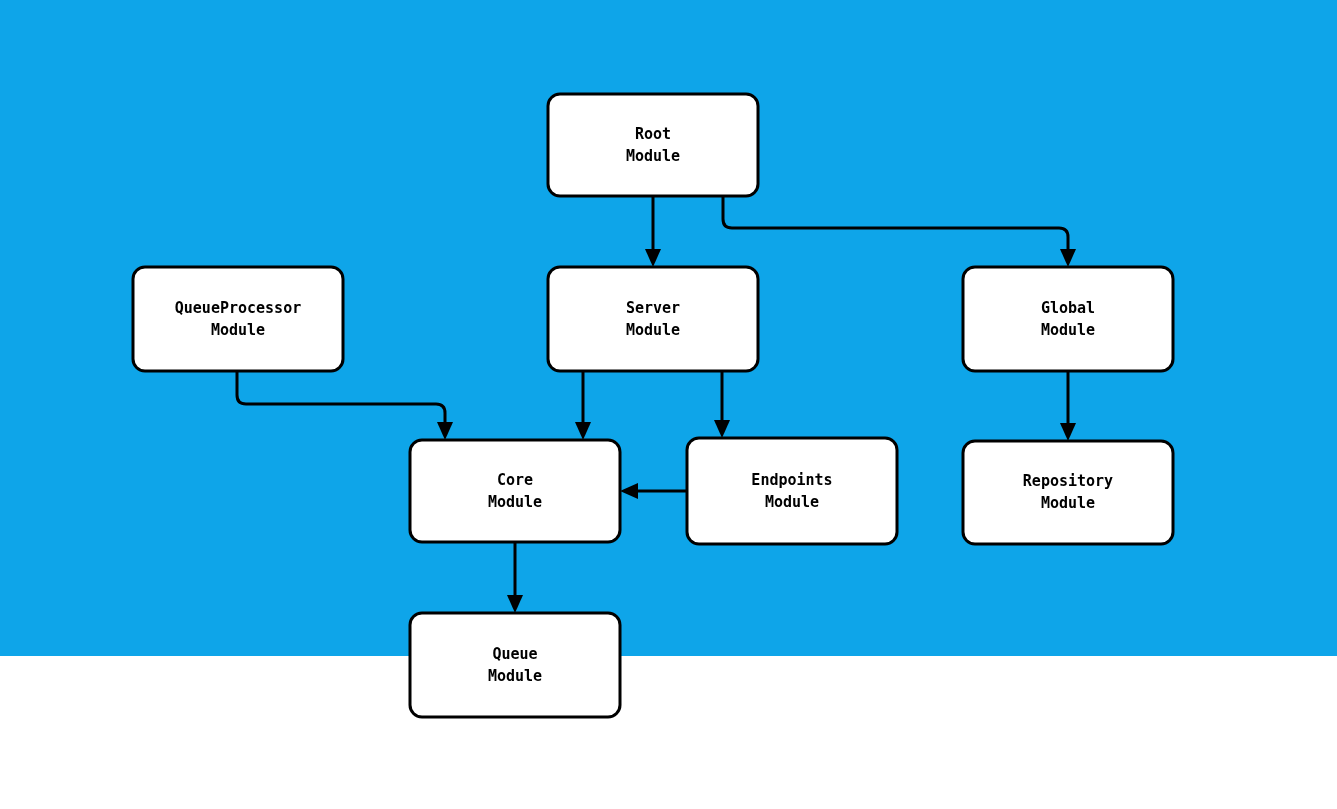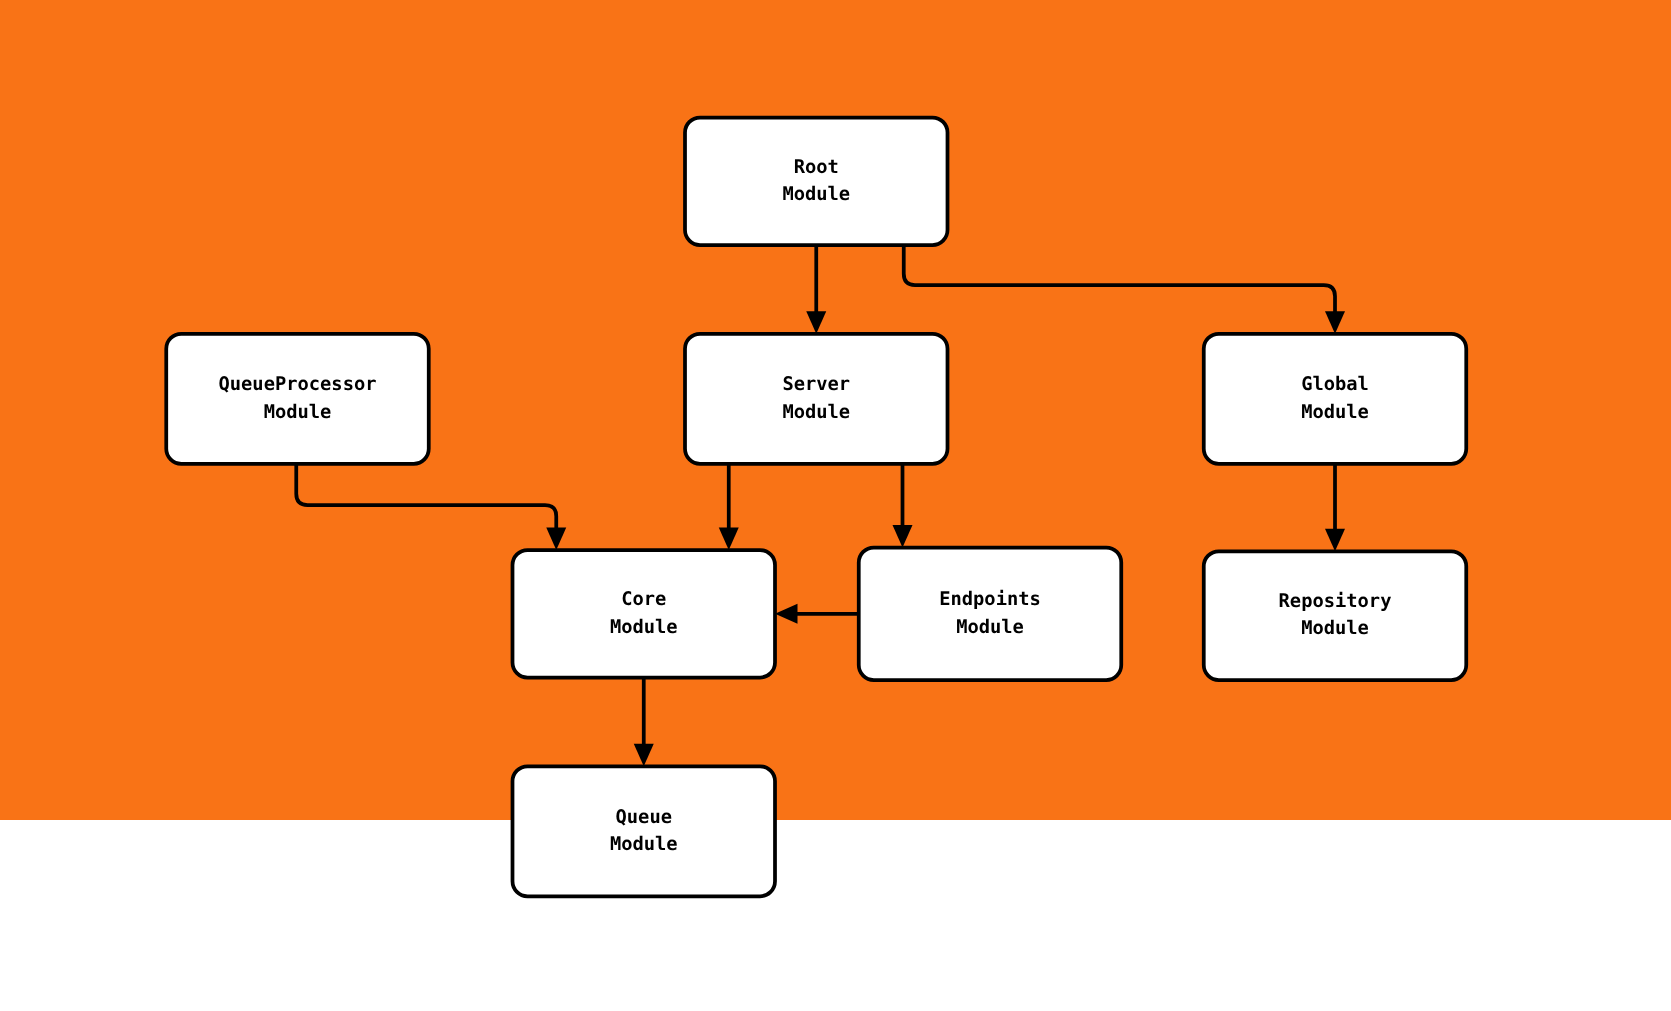--- a/index.html
+++ b/index.html
@@ -11,21 +11,21 @@
   body {
     width: 1337px;
     height: 809px;
     overflow: hidden;
     font-family: "DejaVu Sans Mono", "Liberation Mono", monospace;
   }
   #diagram-root {
     position: relative;
     width: 1337px;
     height: 656px;
-    background: #f97316;
+    background: #0ea5e9;
   }
   svg#diagram-canvas {
     display: block;
     width: 1337px;
     height: 809px;
   }
   .node-box {
     fill: #ffffff;
     stroke: #000000;
     stroke-width: 3;

